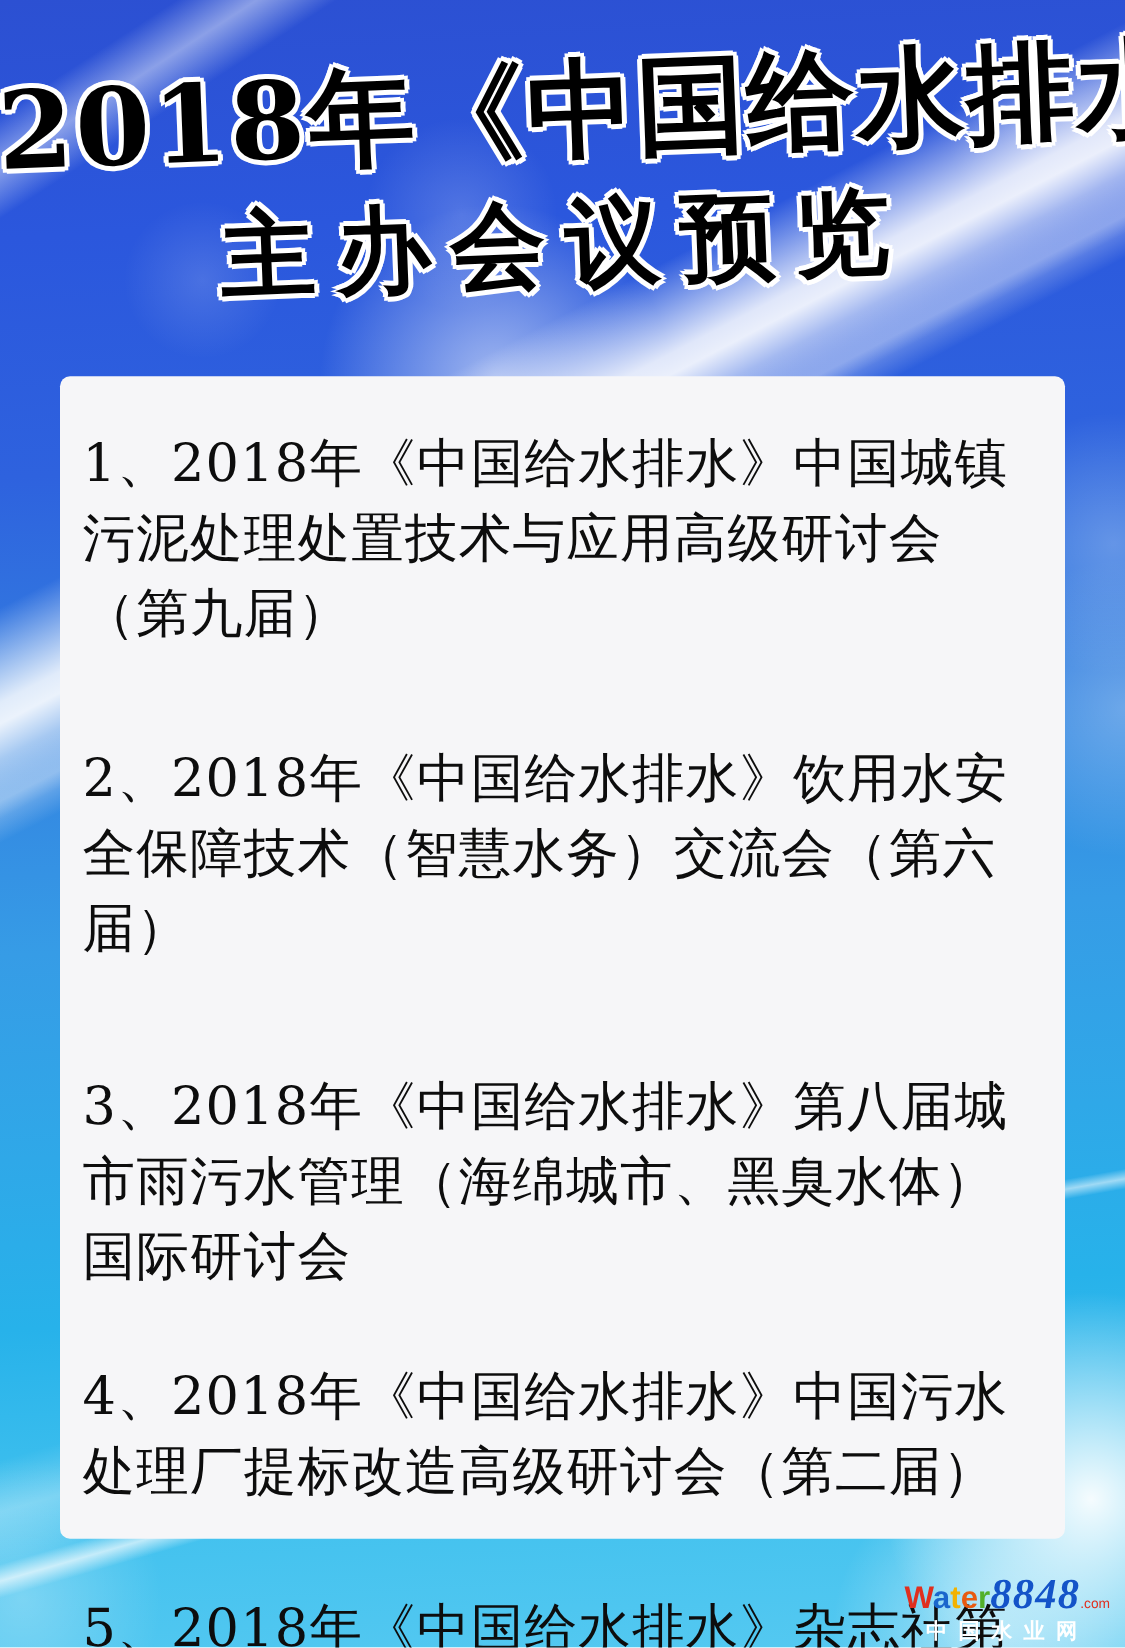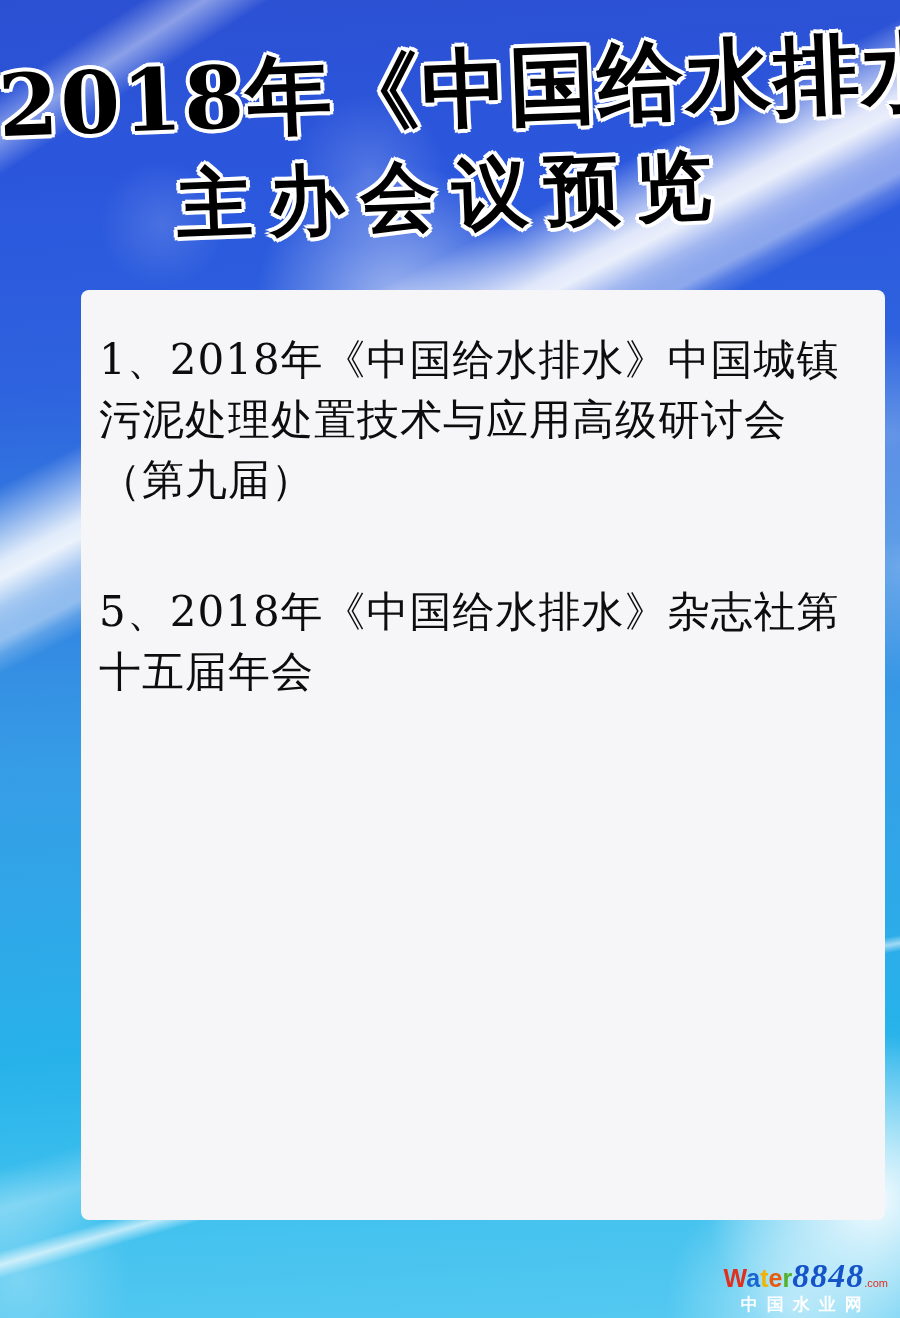--- a/index.html
+++ b/index.html
@@ -67,23 +67,23 @@
     text-shadow:0 -4px 0 #fff,0 4px 0 #fff,-4px 0 0 #fff,4px 0 0 #fff,
                 -3px -3px 0 #fff,3px -3px 0 #fff,-3px 3px 0 #fff,3px 3px 0 #fff;
   }
   .title-line2{
     margin-top:14px;font-size:76px;line-height:1.1;letter-spacing:16px;white-space:nowrap;
     text-shadow:0 -4px 0 #fff,0 4px 0 #fff,-4px 0 0 #fff,4px 0 0 #fff,
                 -3px -3px 0 #fff,3px -3px 0 #fff,-3px 3px 0 #fff,3px 3px 0 #fff;
   }
   
   .panel{
-    position:absolute;left:48px;top:290px;width:804px;height:930px;
+    position:absolute;left:48px;top:301px;width:804px;height:930px;
     background:#f6f6f8;border-radius:8px;box-sizing:border-box;
-    padding:40px 18px 0 18px;color:#0d0d0d;margin-left:33px;
+    padding:40px 18px 0 18px;color:#0d0d0d;
   }
   .conf-item{
     font-size:42px;line-height:60px;letter-spacing:1px;
     margin-bottom:72px;
   }
   .conf-item:nth-child(2){margin-bottom:82px;}
   .conf-item:nth-child(3){margin-bottom:52px;}
   .conf-item:nth-child(4){margin-bottom:66px;}
   .conf-item:last-child{margin-bottom:0;}
   
@@ -114,19 +114,22 @@
   <div class="beam beam-right"></div>
 </div>
 
 <div class="title-block">
   <div class="title-line1">2018年《中国给水排水》</div>
   <div class="title-line2">主办会议预览</div>
 </div>
 
 <div class="panel">
   <div class="conf-item">1、2018年《中国给水排水》中国城镇污泥处理处置技术与应用高级研讨会（第九届）</div>
+  <div class="conf-item">2、2018年《中国给水排水》饮用水安全保障技术（智慧水务）交流会（第六届）</div>
+  <div class="conf-item">3、2018年《中国给水排水》第八届城市雨污水管理（海绵城市、黑臭水体）国际研讨会</div>
+  <div class="conf-item">4、2018年《中国给水排水》中国污水处理厂提标改造高级研讨会（第二届）</div>
   <div class="conf-item">5、2018年《中国给水排水》杂志社第十五届年会</div>
 </div>
 
 <div class="watermark">
   <div class="wm-brand"><span><span style="color: rgb(224, 47, 30);">W</span><span style="color: rgb(26, 102, 204);">a</span><span style="color: rgb(242, 178, 0);">t</span><span style="color: rgb(232, 90, 16);">e</span><span style="color: rgb(82, 176, 42);">r</span></span><span class="num" style="color: rgb(20, 83, 200);">8848</span><span class="tld" style="color: rgb(224, 47, 30);">.com</span></div>
   <div class="wm-site" style="color: rgb(255, 255, 255);">中国水业网</div>
 </div>
 
 </body></html>

